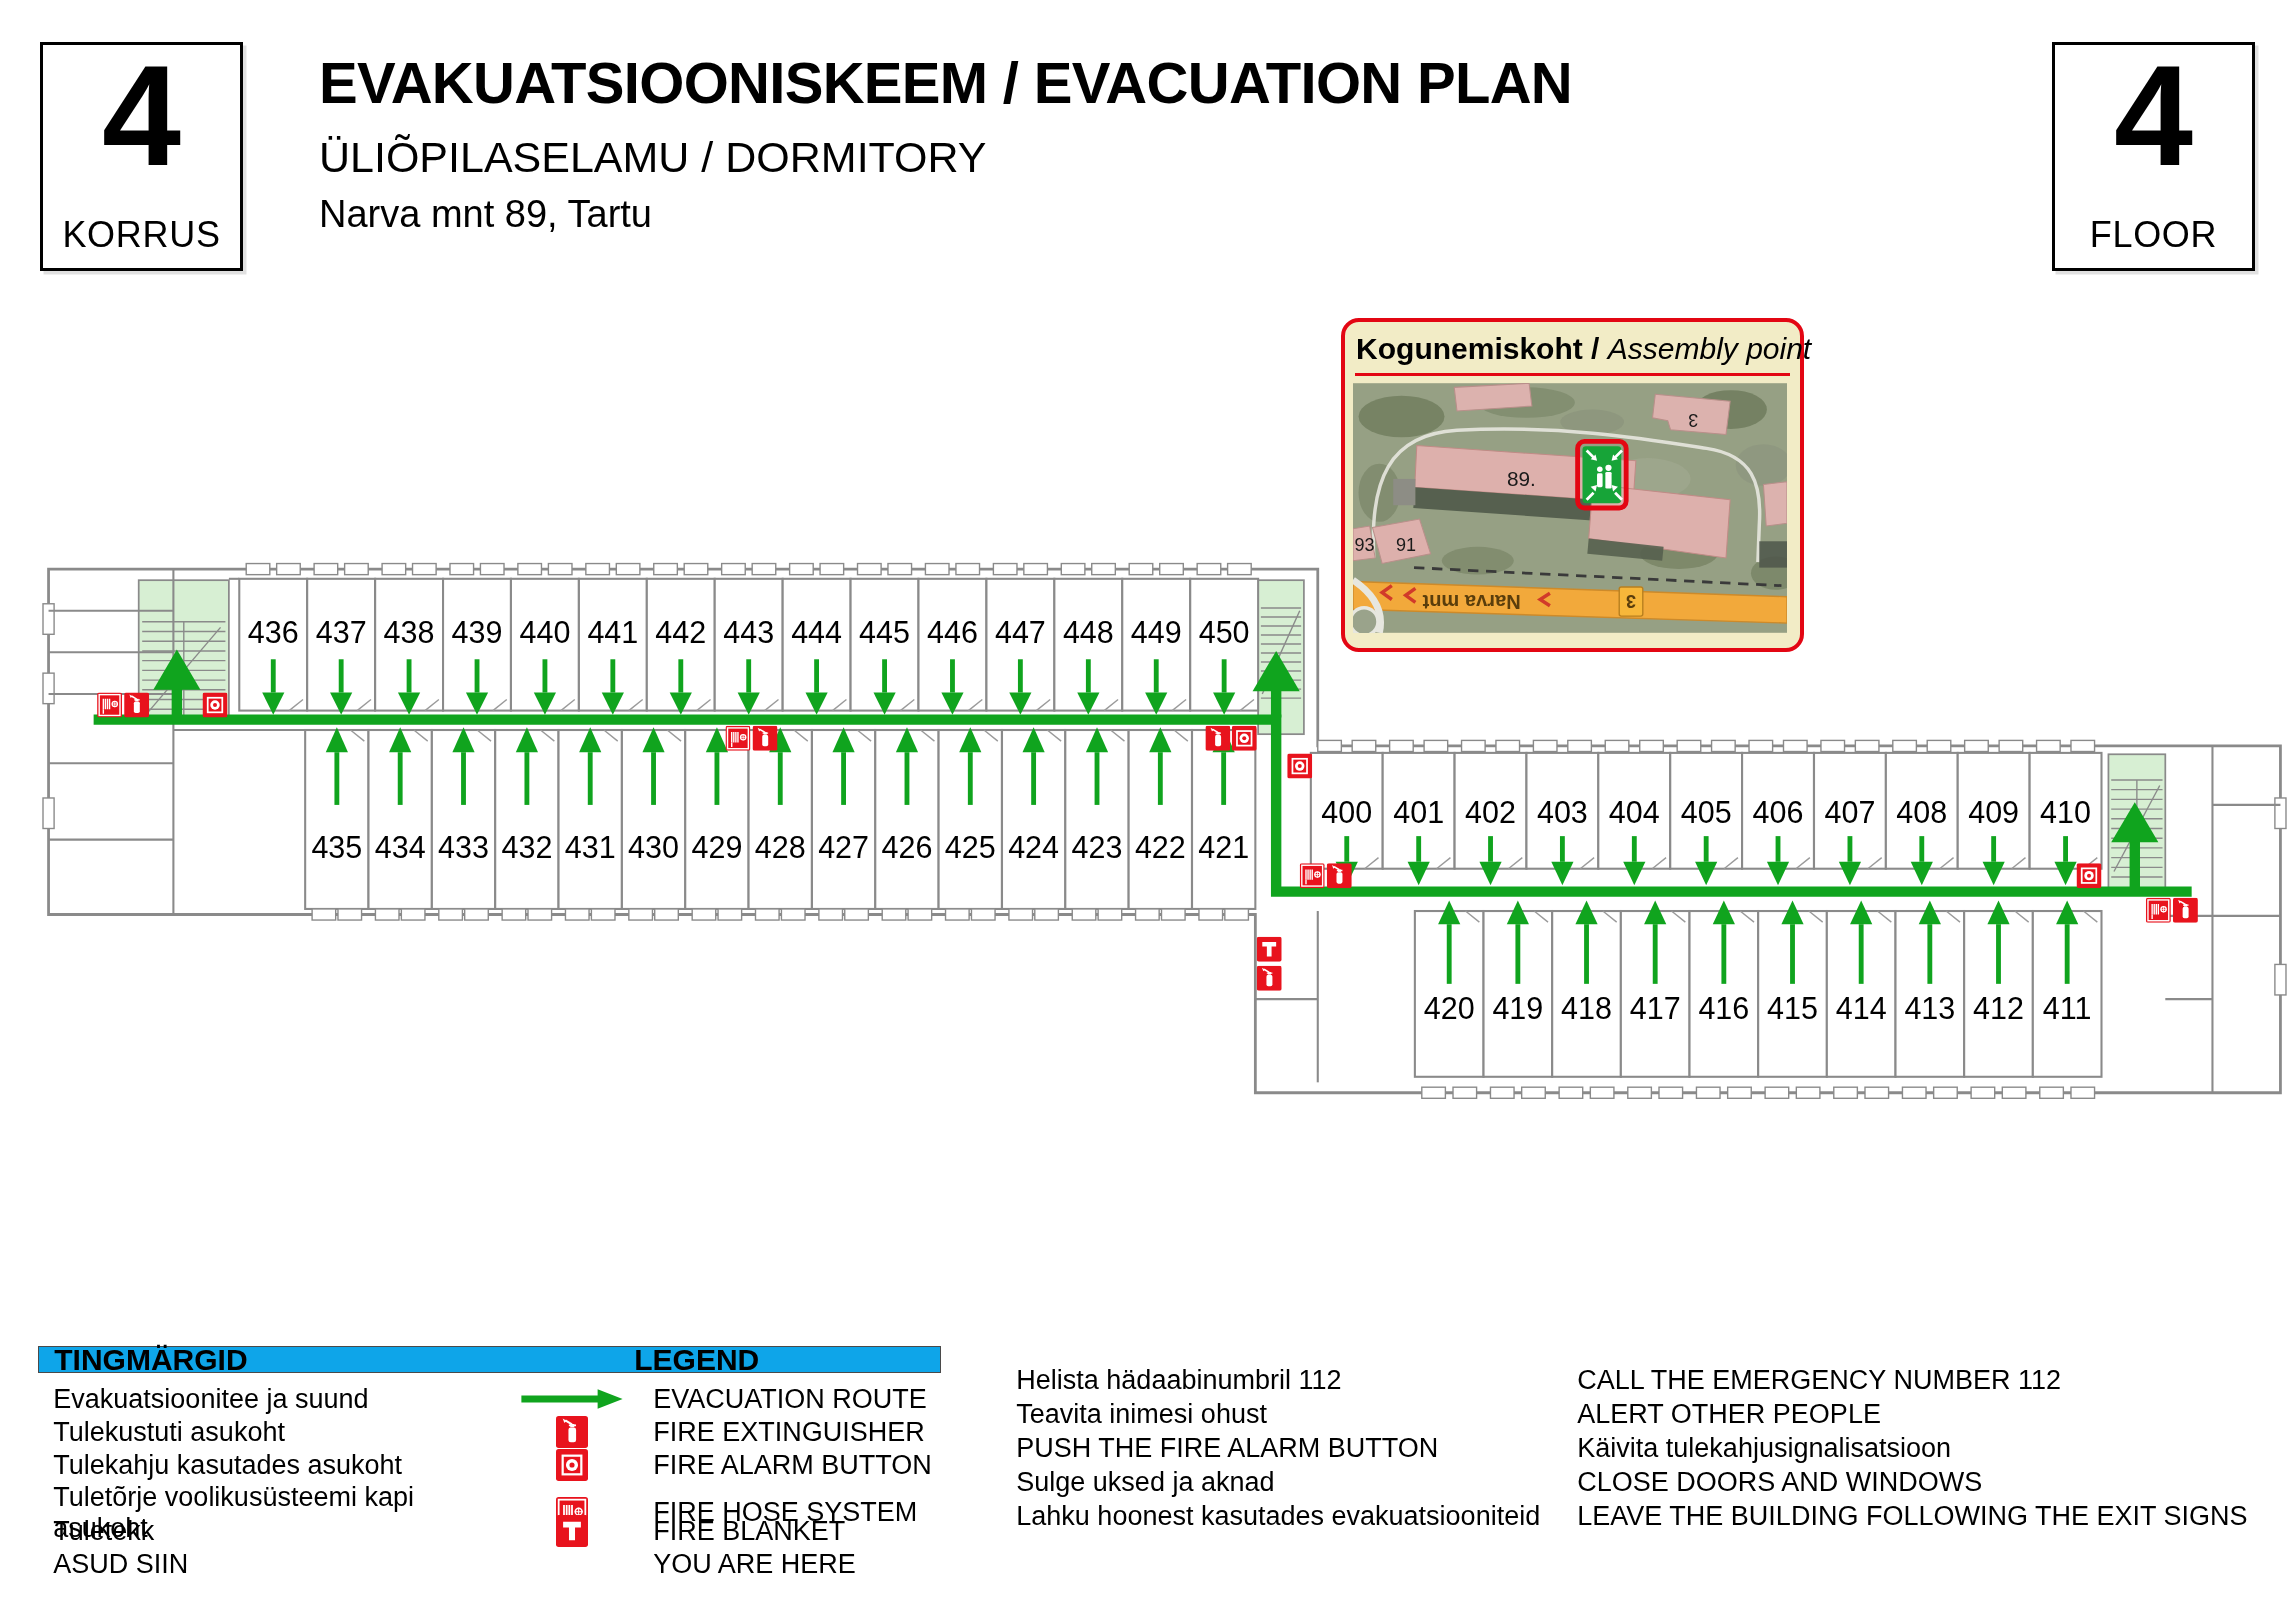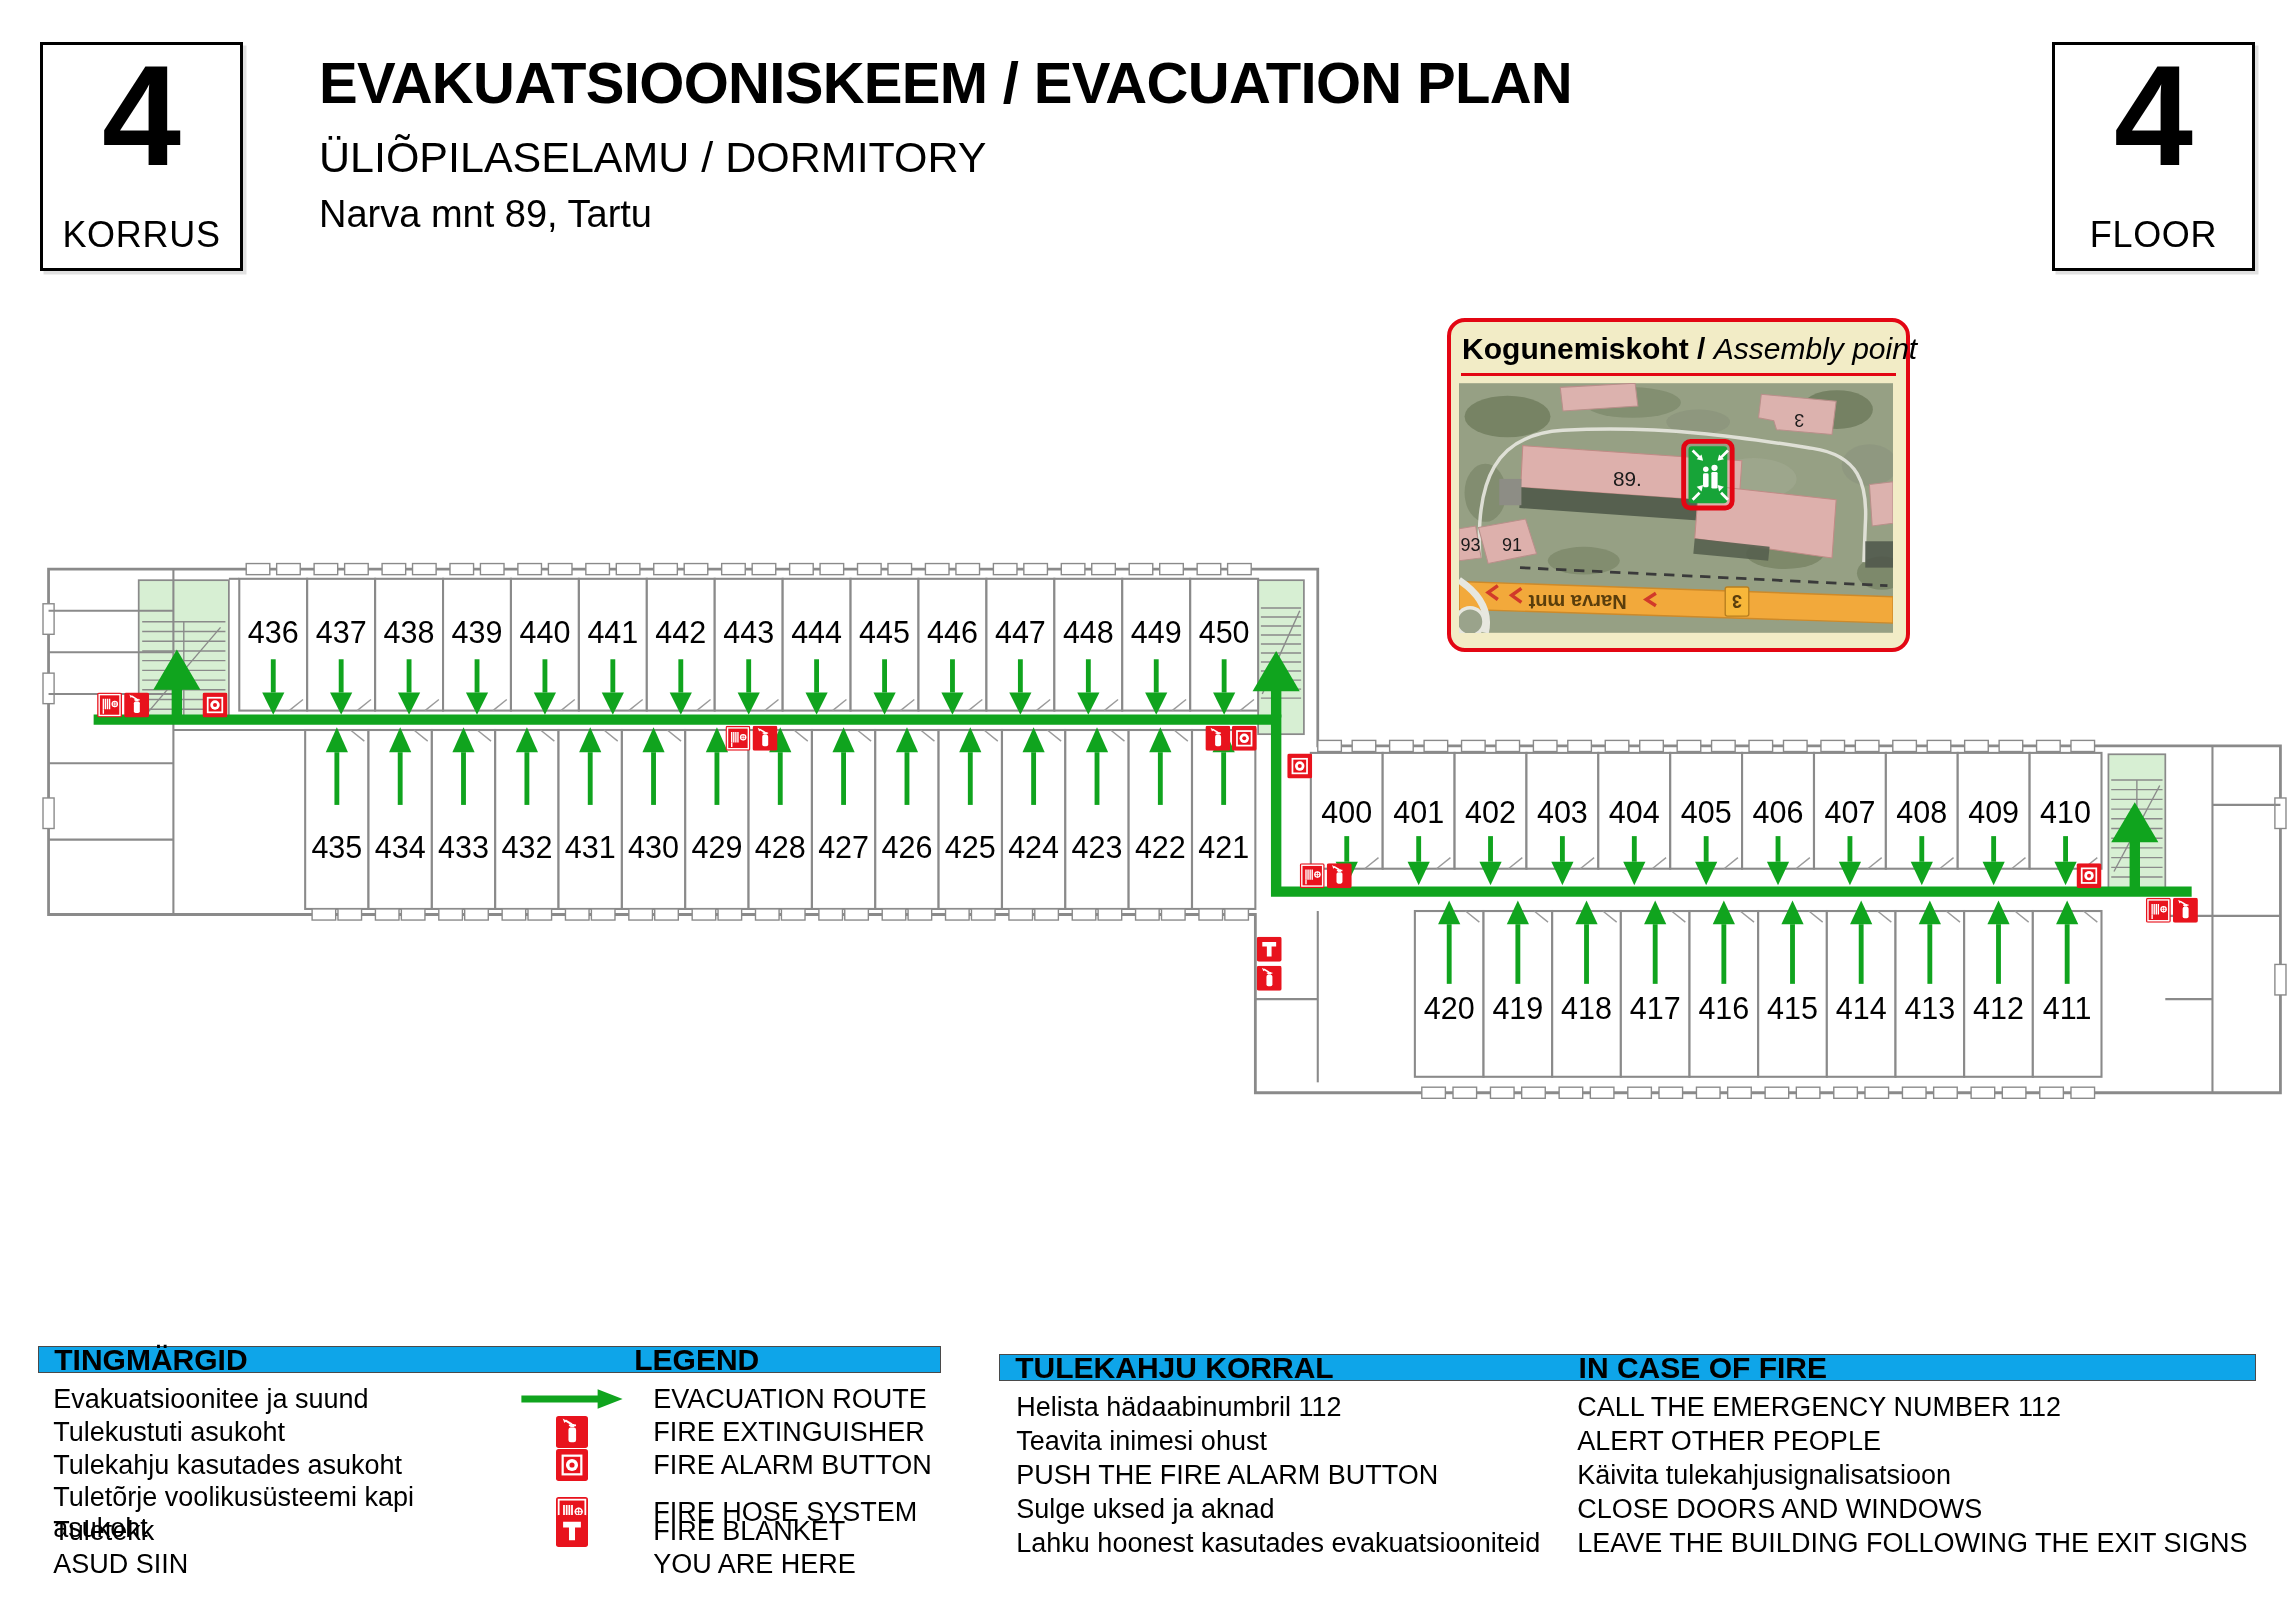--- a/index.html
+++ b/index.html
@@ -11,21 +11,21 @@
          justify-content:space-between;padding:4.2px 0 12.5px;box-shadow:3.5px 3.5px 0 rgba(0,0,0,.12)}
   .badge.left{left:40px}.badge.right{left:2052px}
   .badge .num{font-size:142px;font-weight:bold;line-height:.95}
   .badge .lbl{font-size:36px;letter-spacing:0.7px}
   
   .titles{position:absolute;top:49px;left:319px;width:1658px;text-align:left}
   .titles .t1{margin:0;font-size:58px;font-weight:bold;letter-spacing:-0.7px}
   .titles .t2{margin:16.6px 0 0;font-size:43px;font-weight:normal}
   .titles .t3{margin:11px 0 0;font-size:38px;font-weight:normal}
   
-  .inset{position:absolute;left:1447px;top:318px;width:463px;height:334px;background:#f2ecc6;
+  .inset{position:absolute;left:1341px;top:318px;width:463px;height:334px;background:#f2ecc6;
          border:4.9px solid #e30613;border-radius:18px;box-sizing:border-box;padding:4.2px 8.3px 7px}
   .inset .t{font-size:30px;padding:5.5px 2.8px 7px;white-space:nowrap}
   .inset .t .b{font-weight:bold}
   .inset .t .i{font-style:italic}
   .inset .rule{height:3.5px;background:#e30613;margin:0 1.4px}
   .map{display:block;margin-top:7px;width:434px;height:250px}
   
   #plan-svg{position:absolute;left:0;top:0;width:2295px;height:1623px}
   
   .legend{position:absolute;left:38px;top:1346px;width:903px}
@@ -663,24 +663,20 @@
         </div>
         <div class="lrow">
           <span>ASUD SIIN</span>
           <span class="icell"></span>
           <span class="encell">YOU ARE HERE</span>
         </div>
       </div>
   </div>
 
   <div class="instructions">
-    <div class="bar">
-      <span class="het">TULEKAHJU KORRAL</span>
-      <span class="hen">IN CASE OF FIRE</span>
-    </div>
     <div class="rows" id="instruction-rows">
         <div class="irow">
           <span>Helista hädaabinumbril 112</span>
           <span>CALL THE EMERGENCY NUMBER 112</span>
         </div>
         <div class="irow">
           <span>Teavita inimesi ohust</span>
           <span>ALERT OTHER PEOPLE</span>
         </div>
         <div class="irow">

